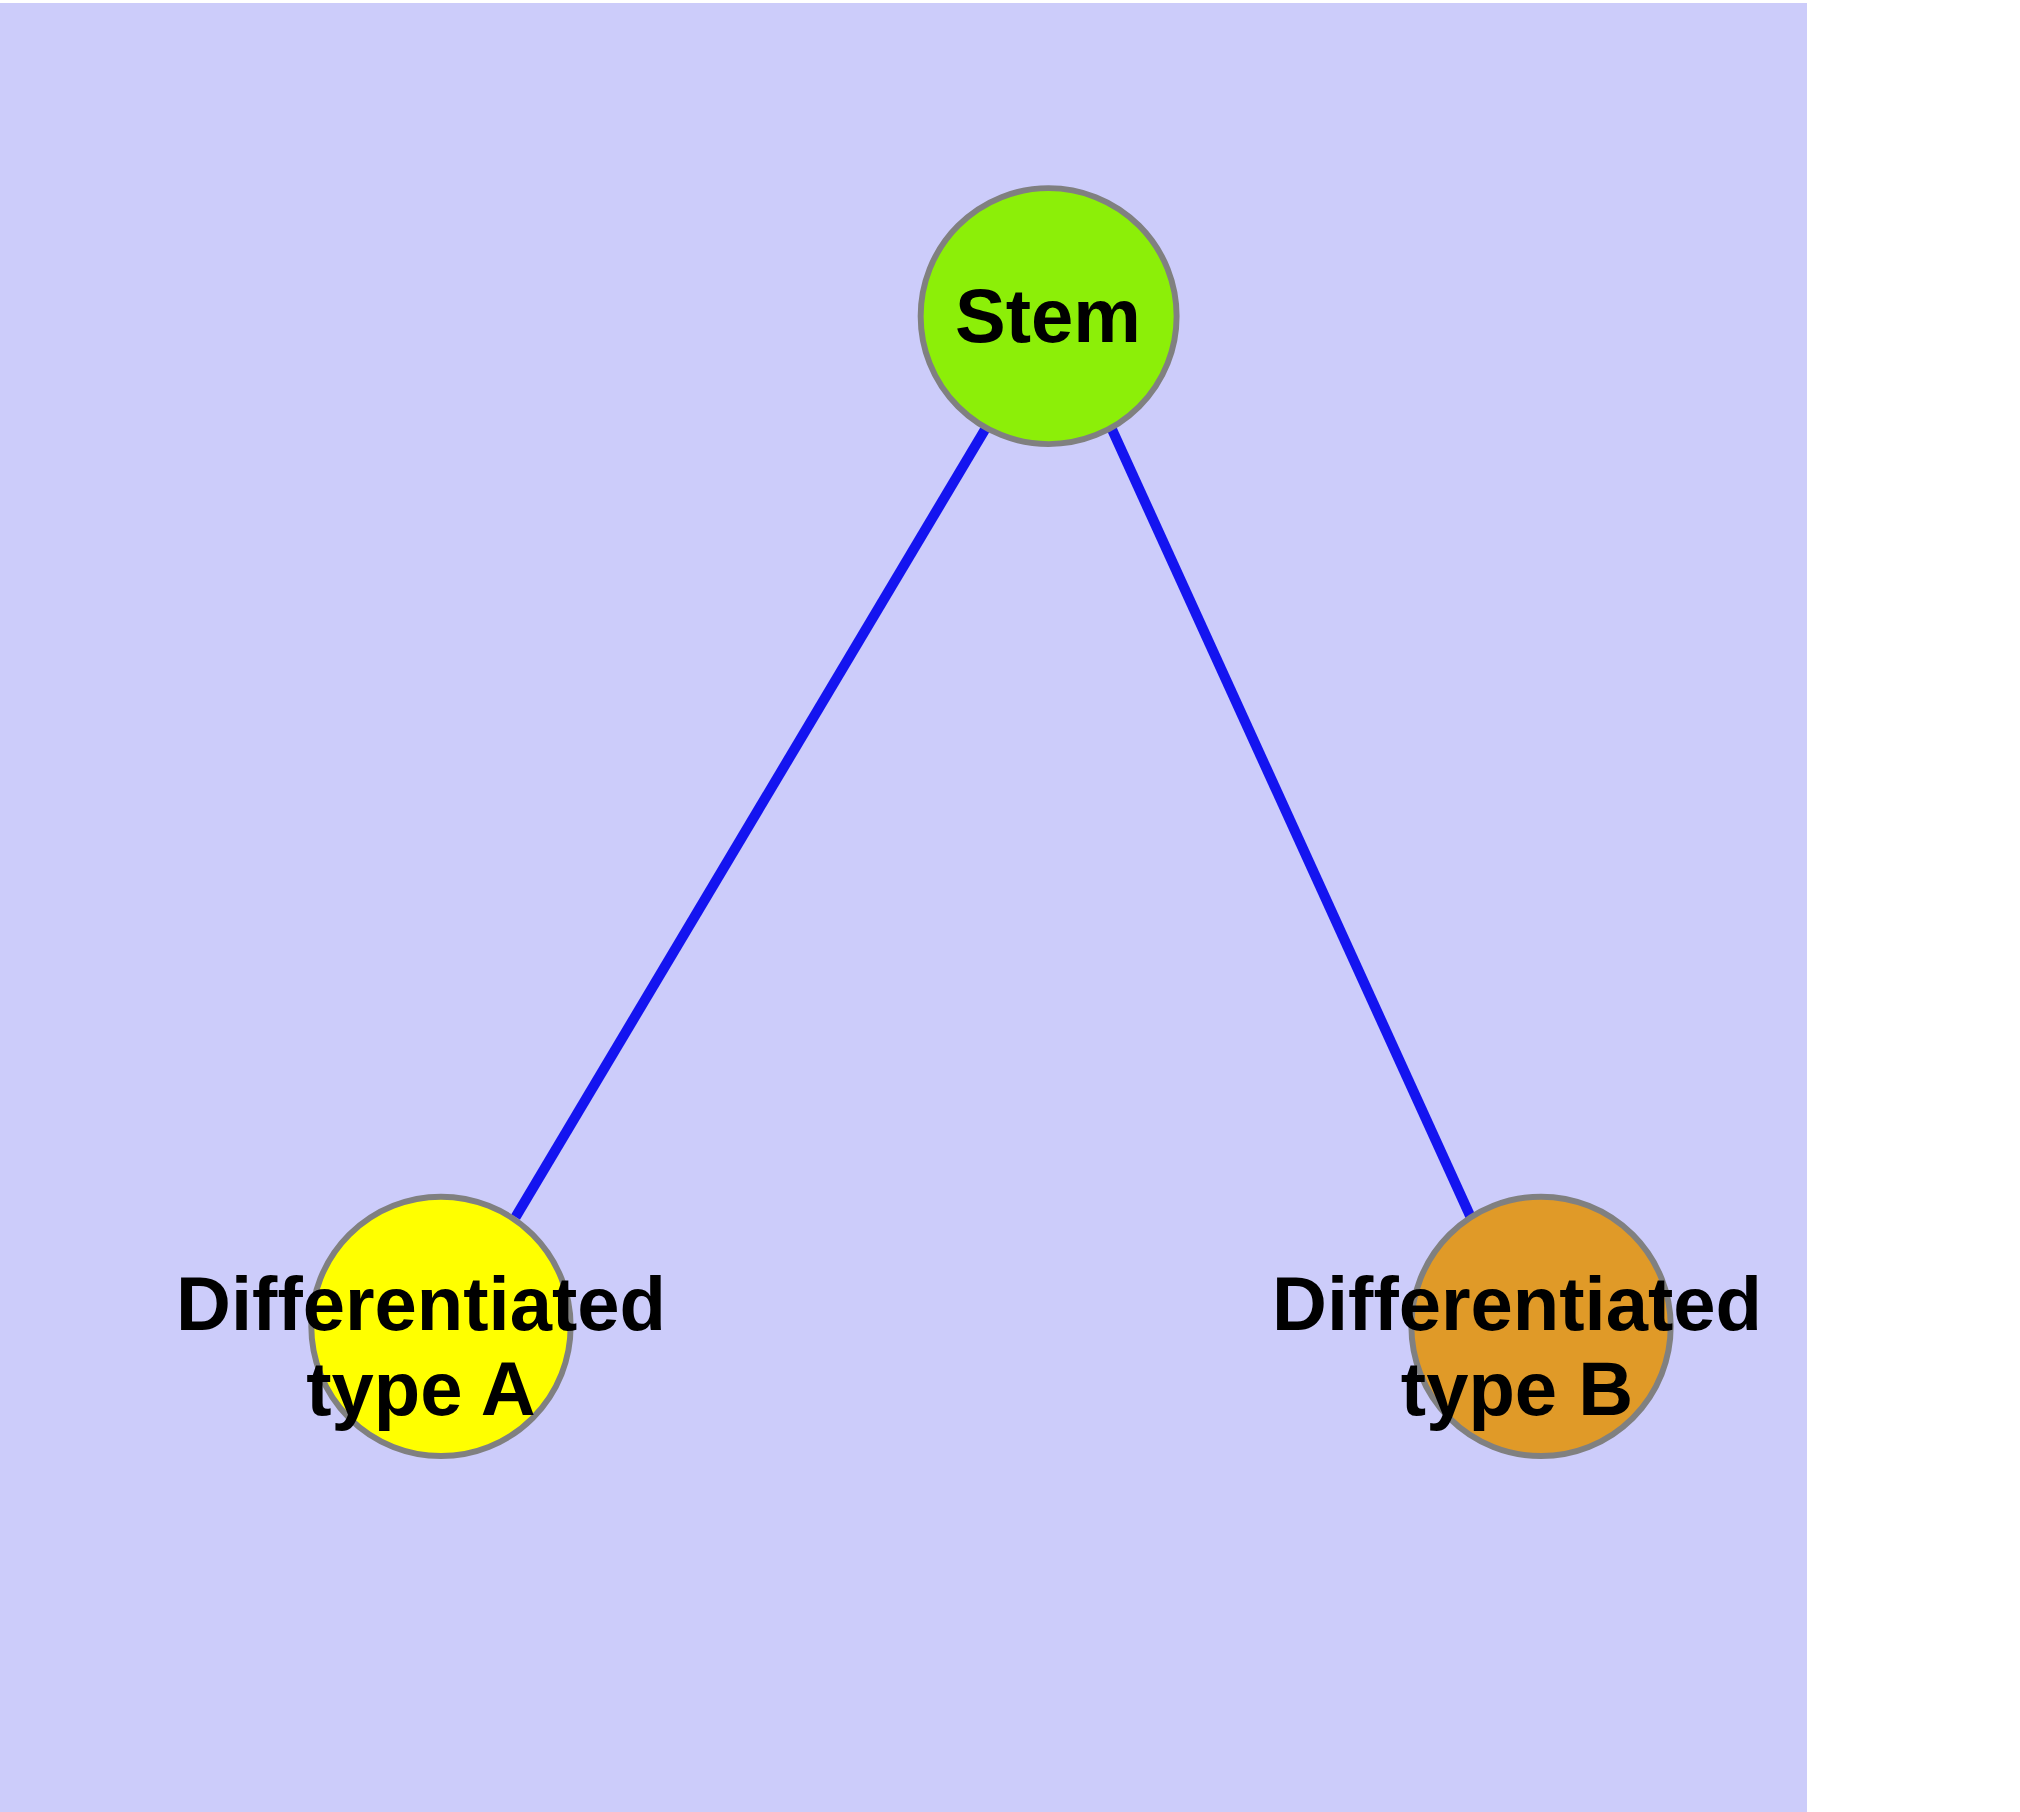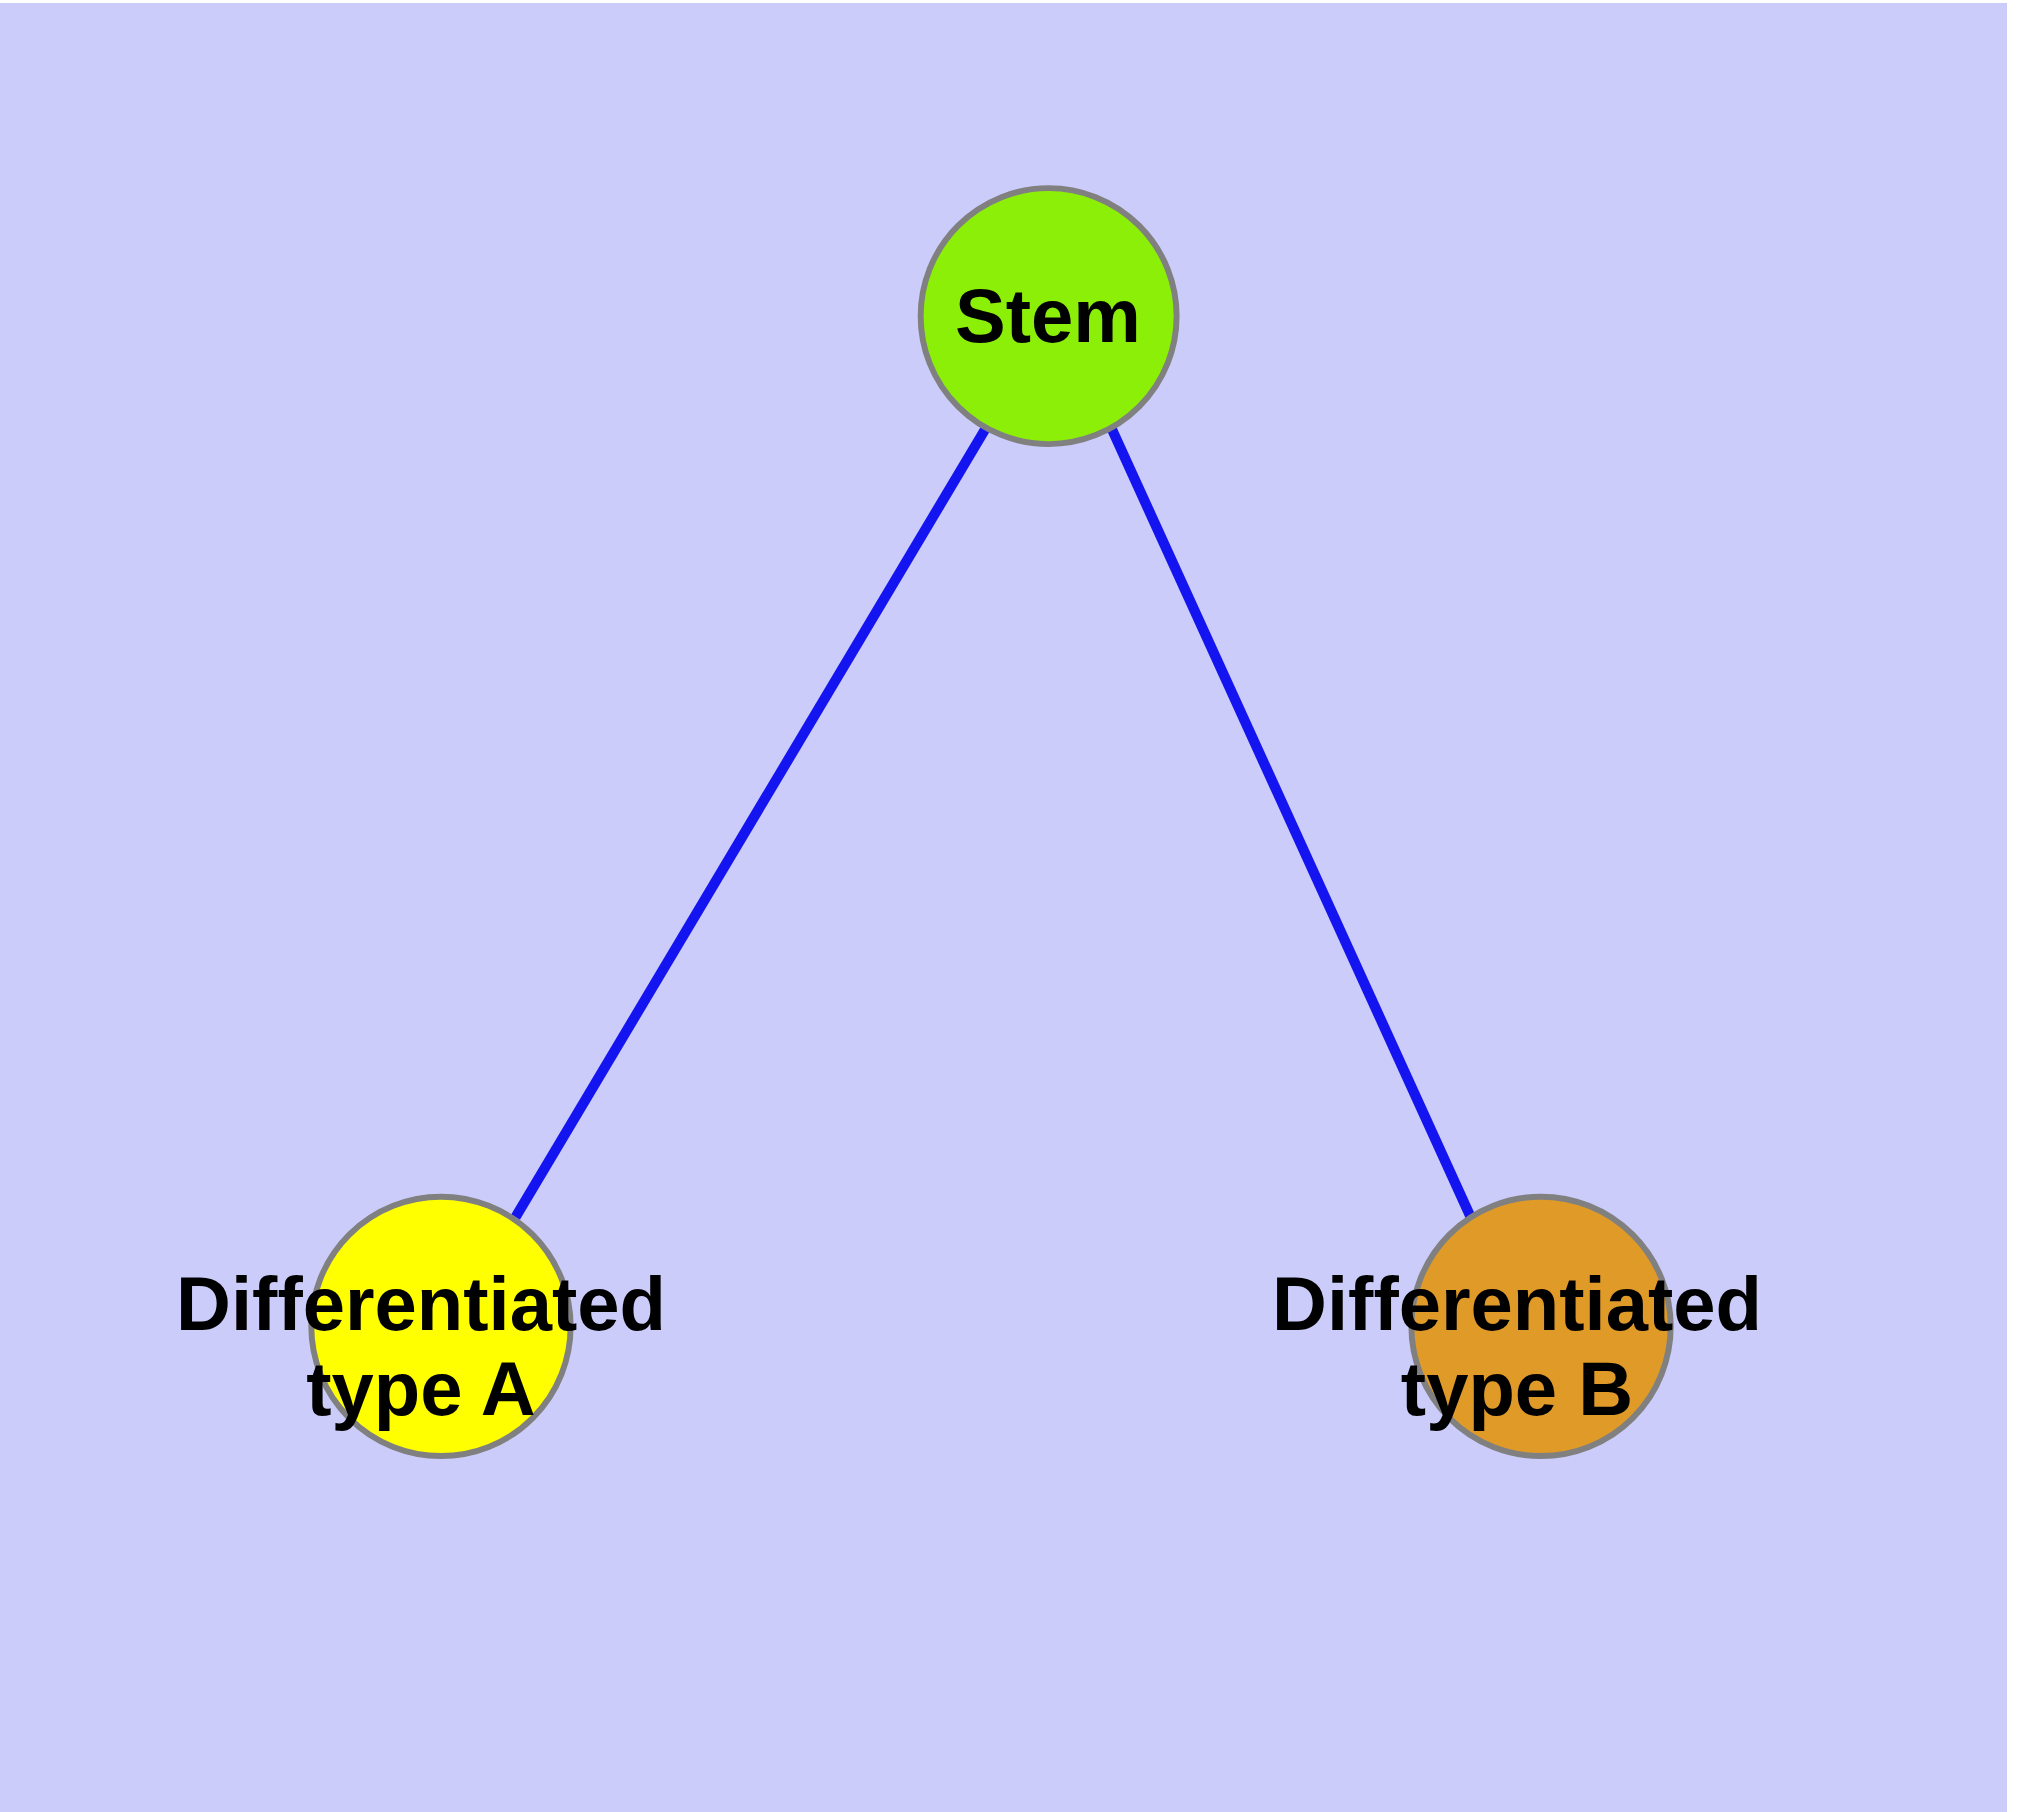--- a/index.html
+++ b/index.html
@@ -2,21 +2,21 @@
 <html style="font-size:13.6px"><head>
 <meta charset="utf-8">
 <style>
   html, body {
     margin: 0;
     padding: 0;
     background: #ffffff;
   }
   #canvas {
     position: relative;
-    width: 2007px;
+    width: 1807px;
     height: 1812px;
     overflow: hidden;
     background: #ffffff;
     font-family: "Liberation Sans", sans-serif;
   }
   #plot-bg {
     position: absolute;
     left: 0;
     top: 3.4px;
     width: 2021px;

